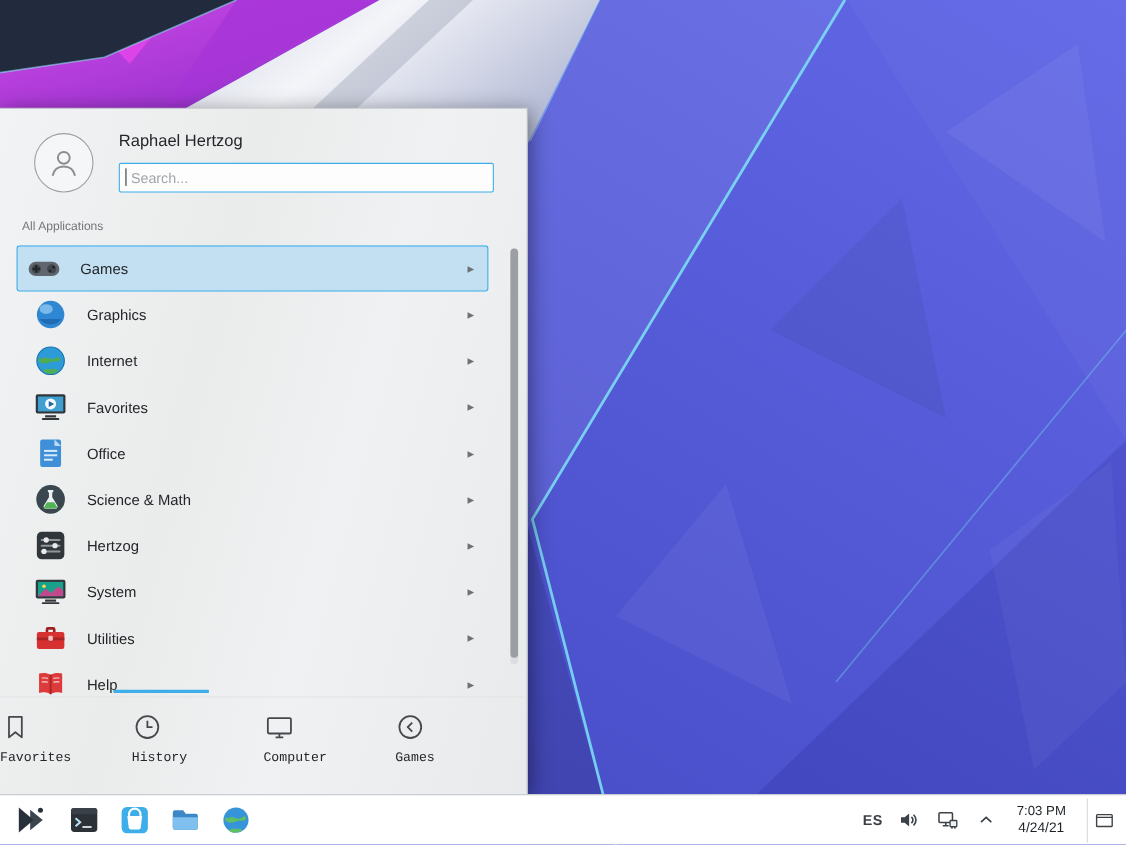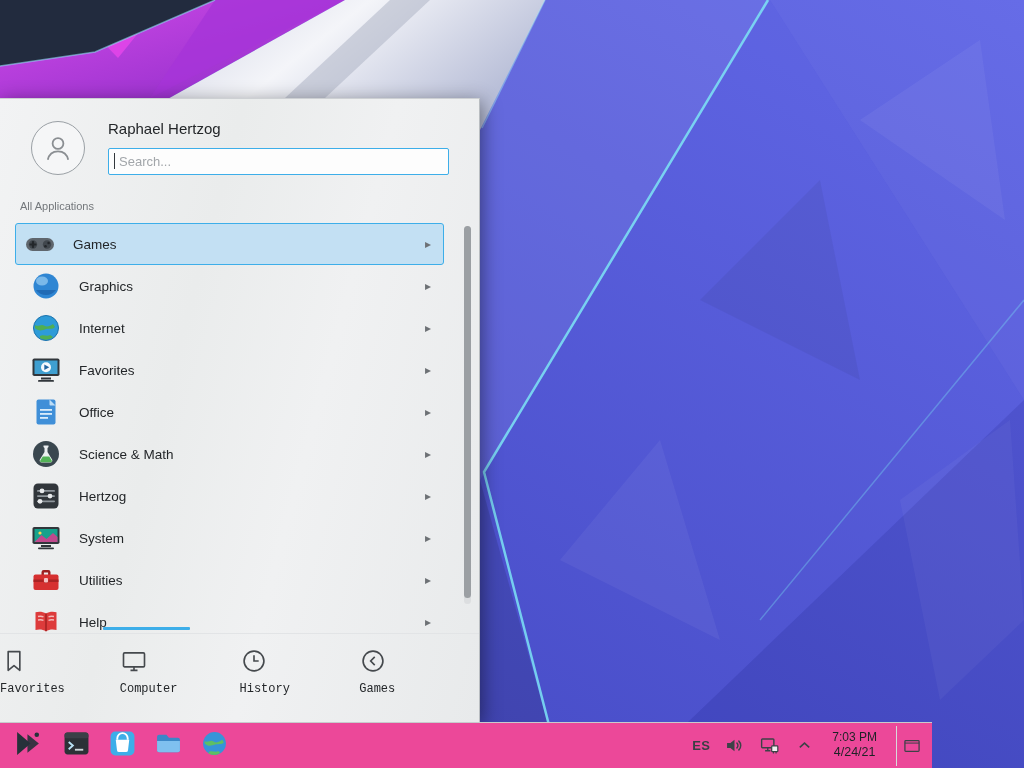--- a/index.html
+++ b/index.html
@@ -51,23 +51,23 @@
   .tab-indicator { position:absolute; left:103px; top:528px; width:87px; height:3px; background:#3daee9; border-radius:1px; }
 
   .tabbar { position:absolute; left:0; top:534px; width:100%; height:90px; display:flex; border-top:1px solid #e2e4e6; }
   .tab { flex:1; display:flex; flex-direction:column; padding-top:13px;font-family:Liberation Mono, monospace; }
   .ticon { color:#45494d; width:28px; height:28px; }
   .ticon svg { width:28px; height:28px; }
   .tlabel { margin-top:7px; font-size:12px; color:#232629; }
 
   
   .taskbar {
-    position:absolute; left:0; bottom:0; width:932px; height:46px; z-index:6;
-    background:#ec4899; border-top:1px solid #c8cbcd;
-    display:flex; padding:0 4px 0 8px;
+    position:absolute; left:0; bottom:0; width:1024px; height:46px; z-index:6;
+    background:#ffffff; border-top:1px solid #c8cbcd;
+    display:flex; align-items:center; padding:0 4px 0 8px;
   }
   .tb-btn { width:40px; height:40px; display:flex; align-items:center; justify-content:center; border-radius:3px; }
   .tb-btn svg { width:27px; height:27px; }
   .tb-btn.kicker svg { width:29px; height:29px; }
   .tb-apps { display:flex; margin-left:8px; gap:6px; }
   .tray { margin-left:auto; display:flex; align-items:center; gap:13px; padding-right:2px; }
   .kbd-layout { font-size:13px; font-weight:700; color:#3a3f44; letter-spacing:.3px; }
   .tray-icon { width:22px; height:22px; display:flex; align-items:center; justify-content:center; }
   .tray-icon svg { width:21px; height:21px; }
   .tray-caret svg { width:15px; height:15px; }
@@ -289,37 +289,37 @@
         <svg viewBox="0 0 24 24">
             <path d="M7 4h10v16l-5-4-5 4z" fill="none" stroke="currentColor" stroke-width="1.4" stroke-linejoin="round"></path>
           </svg>
       </span>
       <span class="tlabel">Favorites</span>
     </div>
     <div class="tab">
       <span class="ticon">
         <svg viewBox="0 0 24 24">
             <g fill="none" stroke="currentColor" stroke-width="1.4">
-              <rect x="3" y="5" width="18" height="12" rx="1"></rect>
-              <path d="M9 20h6M12 17v3"></path>
+              <circle cx="12" cy="12" r="8.5"></circle>
+              <path d="M12 7v5h4"></path>
             </g>
           </svg>
       </span>
-      <span class="tlabel">Computer</span>
+      <span class="tlabel">History</span>
     </div>
     <div class="tab">
       <span class="ticon">
         <svg viewBox="0 0 24 24">
             <g fill="none" stroke="currentColor" stroke-width="1.4">
-              <circle cx="12" cy="12" r="8.5"></circle>
-              <path d="M12 7v5h4"></path>
+              <rect x="3" y="5" width="18" height="12" rx="1"></rect>
+              <path d="M9 20h6M12 17v3"></path>
             </g>
           </svg>
       </span>
-      <span class="tlabel">History</span>
+      <span class="tlabel">Computer</span>
     </div>
     <div class="tab">
       <span class="ticon">
         <svg viewBox="0 0 24 24">
             <g fill="none" stroke="currentColor" stroke-width="1.4">
               <circle cx="12" cy="12" r="8.5"></circle>
               <path d="M13.5 8.5 10 12l3.5 3.5"></path>
             </g>
           </svg>
       </span>

